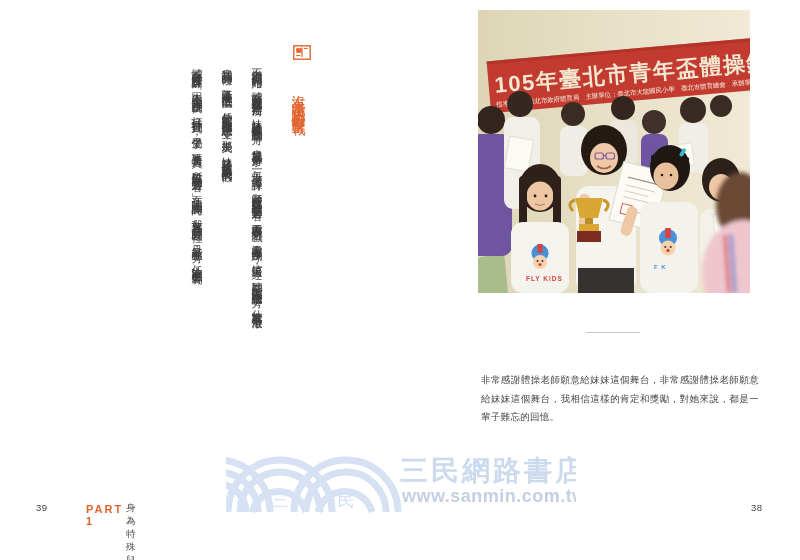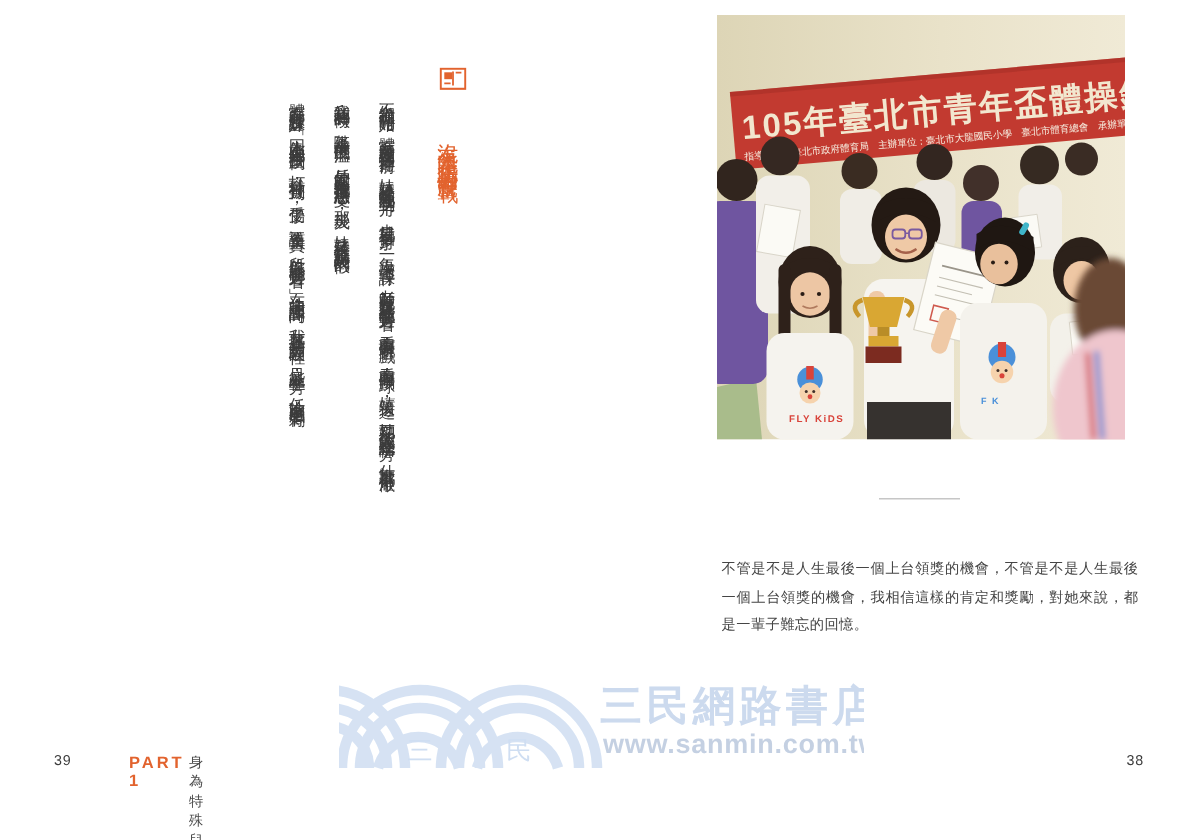--- a/index.html
+++ b/index.html
@@ -214,21 +214,21 @@
           <ellipse cx="262" cy="196" rx="24" ry="34" fill="#6b4a35"></ellipse>
           <ellipse cx="266" cy="262" rx="42" ry="52" fill="#efc6cd"></ellipse>
           <path d="M247,225 L251,283" stroke="#d04a55" stroke-width="3"></path>
           <path d="M253,224 L257,283" stroke="#5a7fd0" stroke-width="3"></path>
         </g>
       </svg>
     </figure>
 
     <div class="divider"></div>
 
-    <p class="caption">不管是不是人生最後一個上台領獎的機會，不管是不是人生最後一個上台領獎的機會，我相信這樣的肯定和獎勵，對她來說，都是一輩子難忘的回憶。</p>
+    <p class="caption">非常感謝體操老師願意給妹妹這個舞台，非常感謝體操老師願意給妹妹這個舞台，我相信這樣的肯定和獎勵，對她來說，都是一輩子難忘的回憶。</p>
 
     <span class="pn-right">38</span>
   </section>
 
   <div class="watermark">
     <svg width="350" height="80" viewBox="0 0 350 80">
       <g stroke="#cfdef2" fill="none" opacity="0.85">
         <path d="M-60,74 A52,52 0 0 1 44,74" stroke-width="7"></path>
         <path d="M-48,74 A40,40 0 0 1 32,74" stroke-width="7"></path>
         <path d="M-36,74 A28,28 0 0 1 20,74" stroke-width="7"></path>

